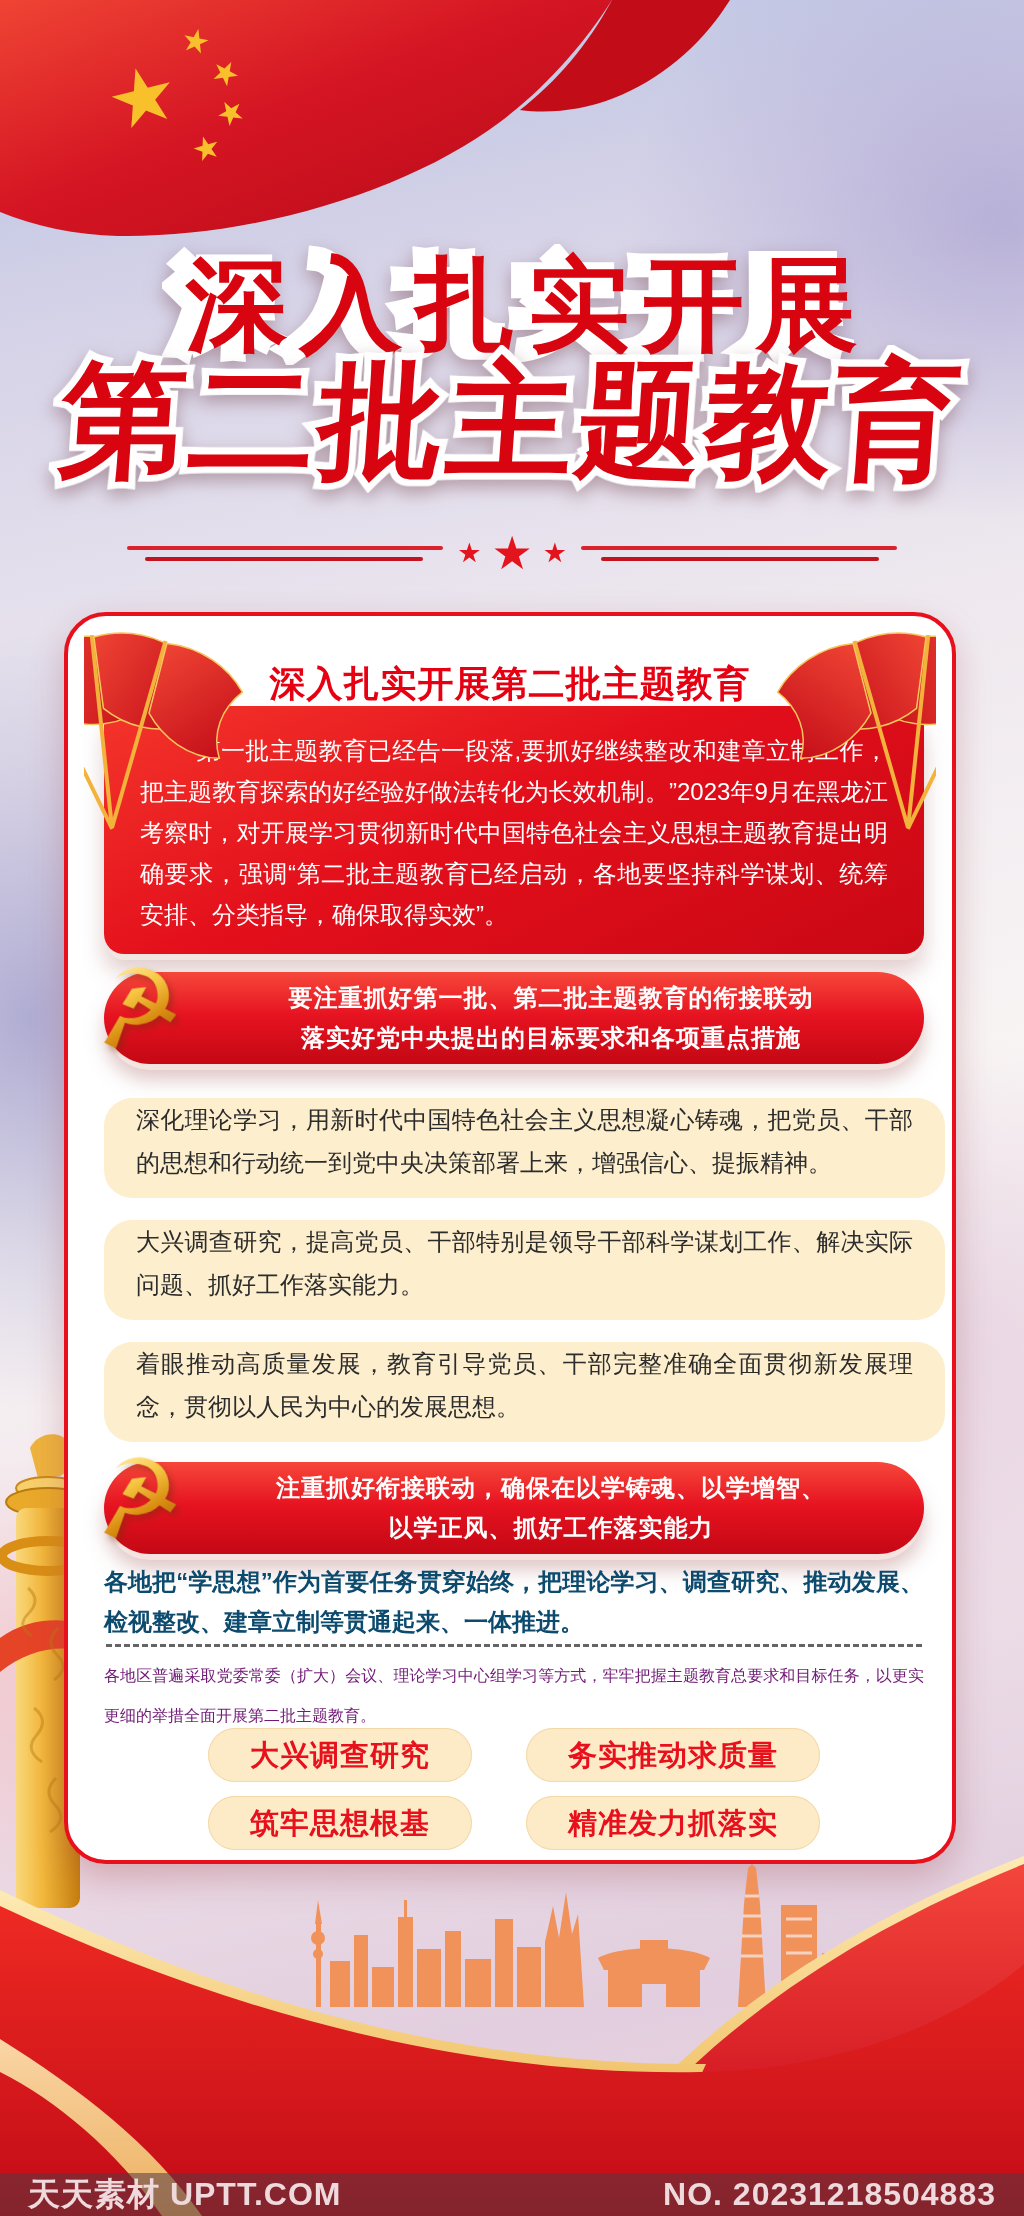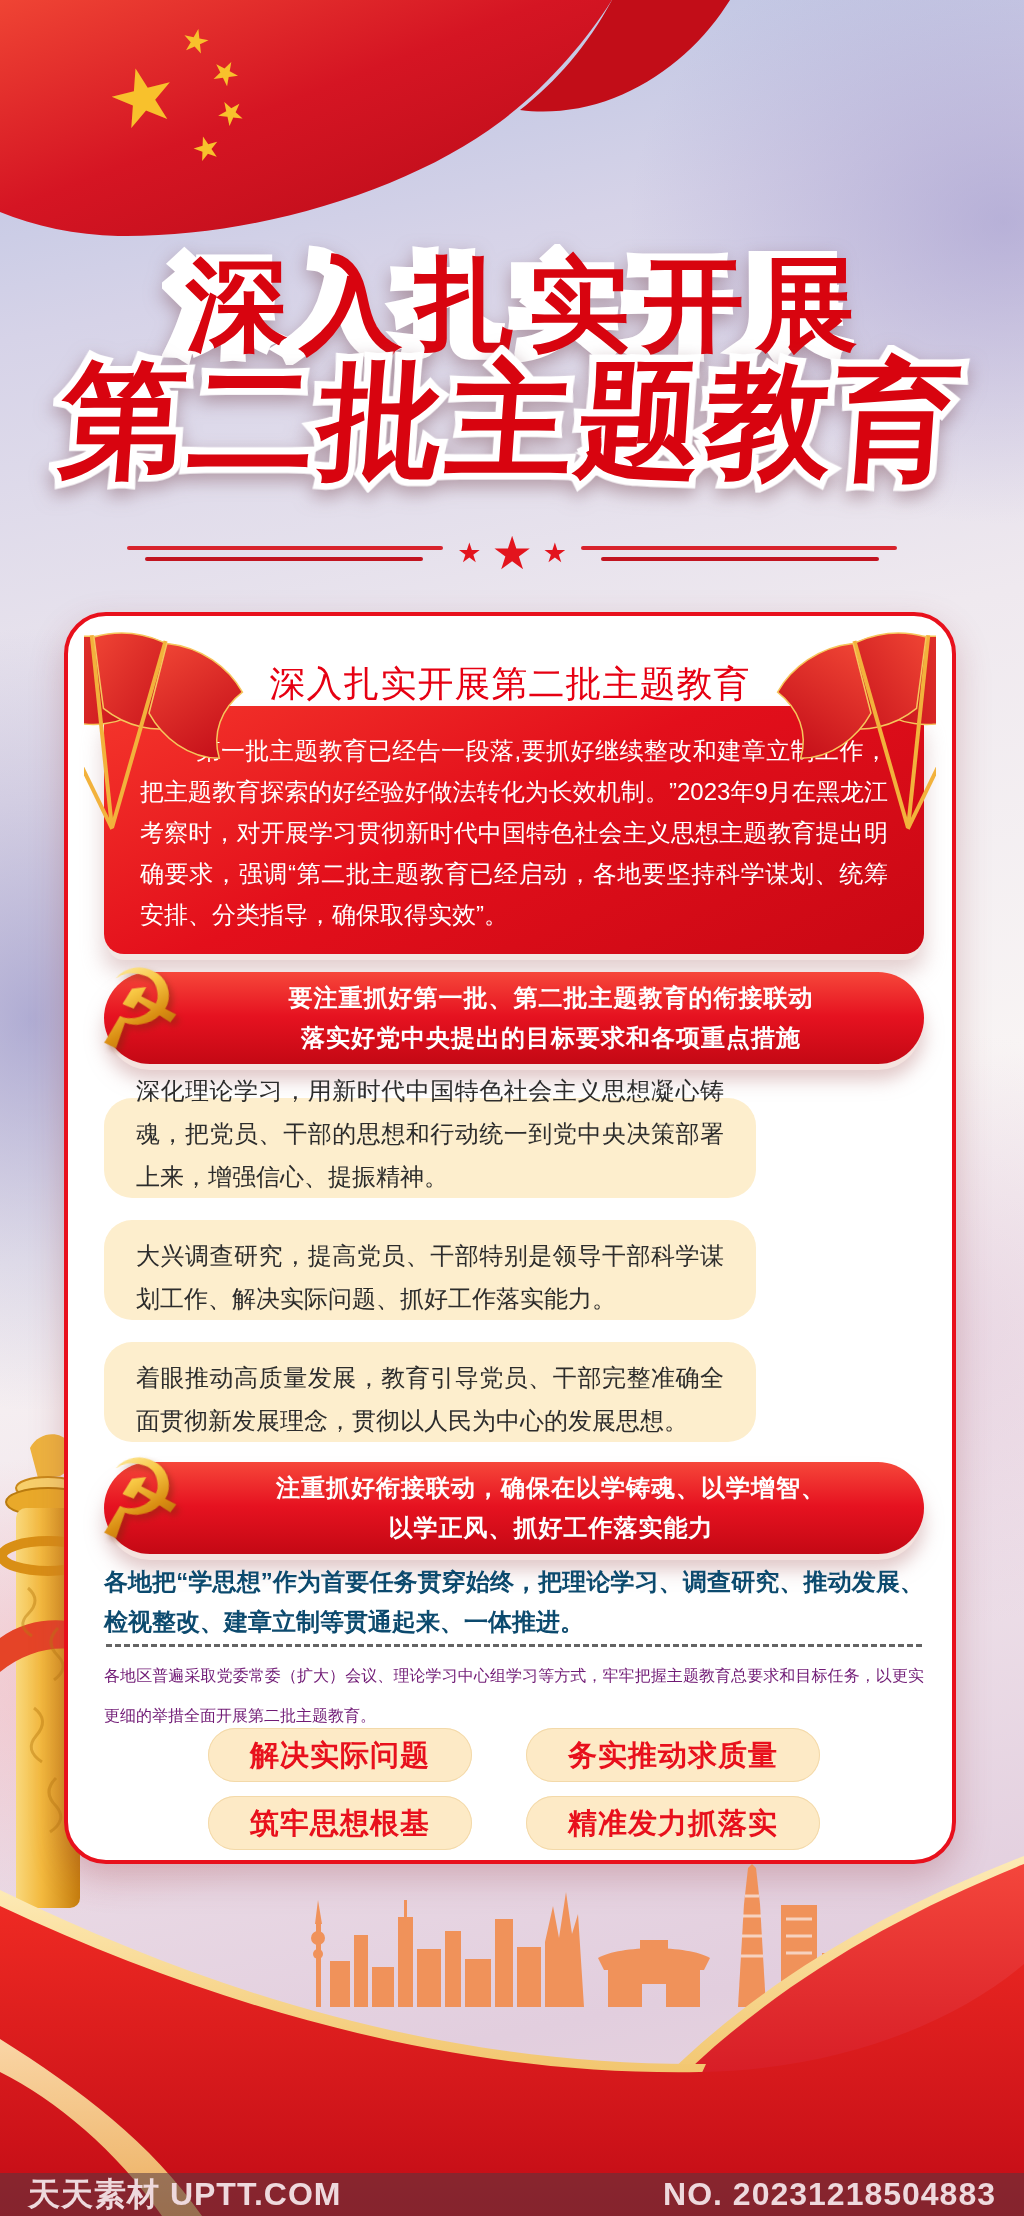--- a/index.html
+++ b/index.html
@@ -40,21 +40,21 @@
   .dstars .s-big{ font-size:46px; line-height:1; }
 
   
   .pillar{ position:absolute; left:0; top:1428px; width:100px; height:480px; z-index:1; }
 
   
   .card{ position:absolute; left:64px; top:612px; width:892px; height:1252px; z-index:2;
          background:#ffffff; border:4px solid #e8101c; border-radius:42px;
          box-shadow:0 14px 34px rgba(150,60,70,.28); }
   .card-title{ position:absolute; top:44px; left:0; width:100%; text-align:center;
-               font-size:36px; font-weight:400; color:#e60012; letter-spacing:1px; }
+               font-size:36px; font-weight:700; color:#e60012; letter-spacing:1px; }
 
   .fan{ position:absolute; top:12px; width:185px; height:205px; z-index:3; }
   .fan-left{ left:16px; }
   .fan-right{ right:16px; transform:scaleX(-1); }
 
   .quote-box{ position:absolute; left:36px; top:90px; width:820px; height:248px;
               background:linear-gradient(155deg,#f4352b 0%,#e30f1b 45%,#c90814 100%);
               border-radius:20px; padding:24px 36px;
               box-shadow:0 9px 0 -3px #f2e6e2, 0 18px 22px rgba(190,145,145,.45); }
   .quote-box p{ color:#ffffff; font-size:24px; line-height:41px; text-indent:2em; text-align:justify; }
@@ -66,22 +66,22 @@
            box-shadow:0 8px 0 -2px #f4e3df, 0 16px 18px rgba(195,145,145,.5); }
   .banner div{ color:#fff; font-size:24px; font-weight:900; line-height:40px; letter-spacing:1px; }
   .banner.b1{ top:356px; }
   .banner.b2{ top:846px; }
   .emblem{ position:absolute; left:-14px; top:-16px; font-size:104px; line-height:1; font-weight:700;
            background:linear-gradient(160deg,#fff3b8 8%,#f8c844 38%,#d98d12 62%,#a86107 88%);
            -webkit-background-clip:text; background-clip:text; color:transparent;
            transform:rotate(-10deg);
            filter:drop-shadow(3px 5px 3px rgba(120,45,10,.45)); }
 
-  .point{ position:absolute; left:36px; width:652px; height:100px; background:#fdeecd;
-          border-radius:28px; padding:0 32px; display:flex; align-items:flex-end; }
+  .point{ position:absolute; left:36px; width:841px; height:100px; background:#fdeecd;
+          border-radius:28px; padding:0 32px; display:flex; align-items:flex-start; }
   .point p{ color:#2c2c2c; font-size:24px; line-height:43px; text-align:justify; }
   .point.p1{ top:482px; } .point.p2{ top:604px; } .point.p3{ top:726px; }
 
   .red-par{ position:absolute; left:36px; top:946px; width:820px;
             color:#0c4a6e; font-size:24px; font-weight:700; line-height:40px; text-align:justify; }
   .dash-divider{ position:absolute; left:38px; top:1028px; width:816px;
                  border-top:3px dashed #4a4a4a; opacity:.85; }
   .black-par{ position:absolute; left:36px; top:1040px; width:820px;
               color:#701a75; font-size:16px; line-height:40px; text-align:justify; }
 
@@ -241,21 +241,21 @@
       <div>注重抓好衔接联动，确保在以学铸魂、以学增智、</div>
       <div>以学正风、抓好工作落实能力</div>
     </div>
 
     <p class="red-par">各地把“学思想”作为首要任务贯穿始终，把理论学习、调查研究、推动发展、检视整改、建章立制等贯通起来、一体推进。</p>
     <div class="dash-divider"></div>
     <p class="black-par">各地区普遍采取党委常委（扩大）会议、理论学习中心组学习等方式，牢牢把握主题教育总要求和目标任务，以更实更细的举措全面开展第二批主题教育。</p>
 
     <div class="btn-grid">
       <div class="btn-row">
-        <div class="pill-btn">解决实际问题</div>
+        <div class="pill-btn">大兴调查研究</div>
         <div class="pill-btn">务实推动求质量</div>
       </div>
       <div class="btn-row">
         <div class="pill-btn">筑牢思想根基</div>
         <div class="pill-btn">精准发力抓落实</div>
       </div>
     </div>
   </div>
 
   <svg class="bottom" viewBox="0 0 1024 372">

